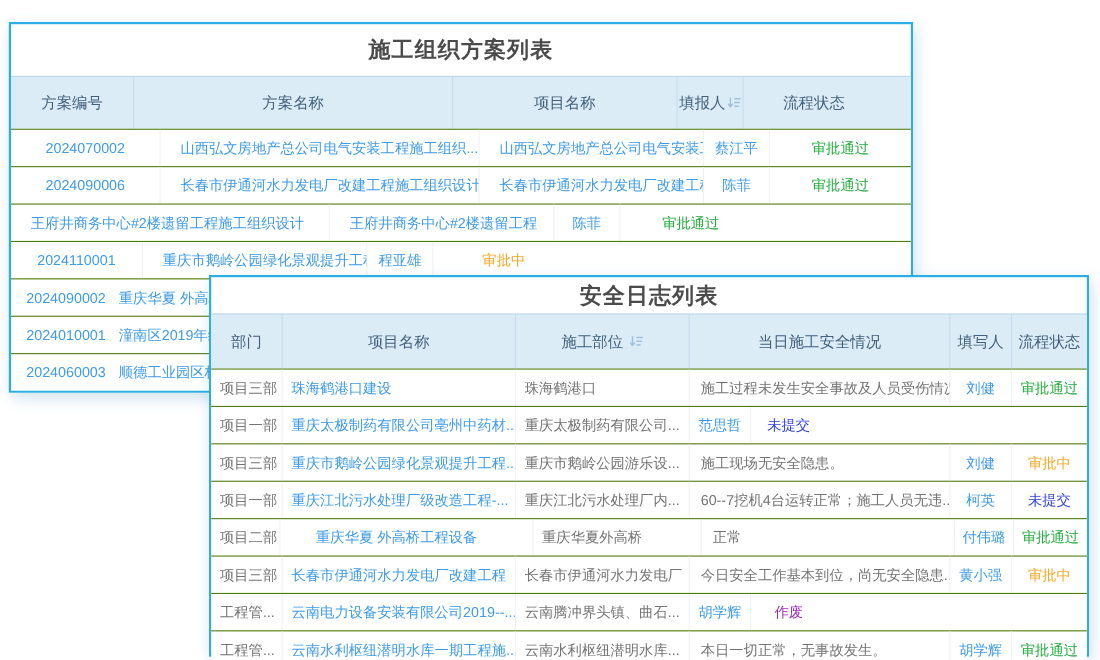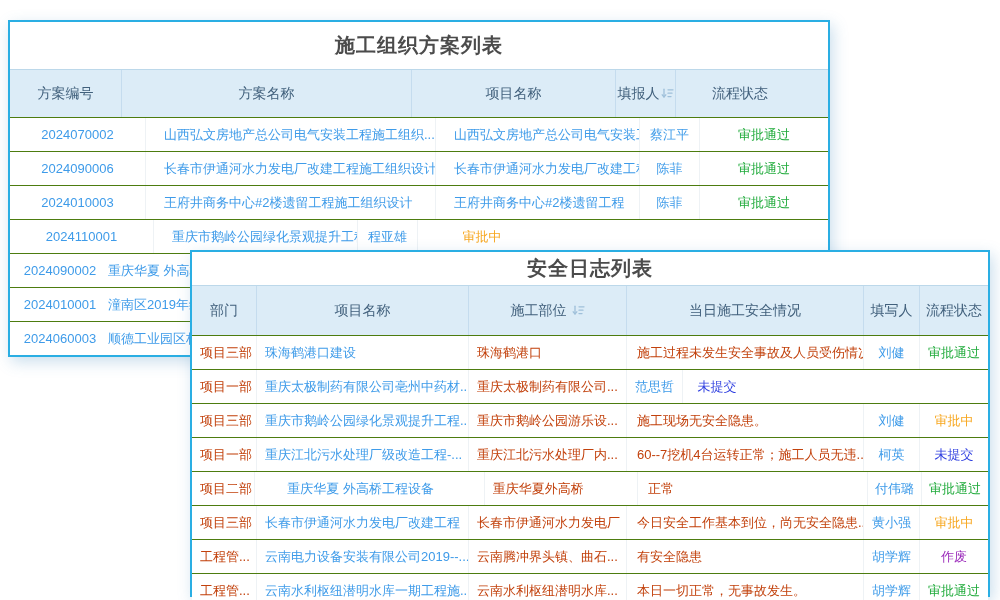--- a/index.html
+++ b/index.html
@@ -29,21 +29,21 @@
   }
   .th:last-child { border-right:none; }
   .th.vert { flex-direction:row; gap:1px; }
   .row { display:flex; border-top:1px solid #4d7c0f; height:34px; box-sizing:border-box; position:relative; background:#fff; }
   .td {
     box-sizing:border-box; display:flex; align-items:center; padding:0 10px;
     font-size:13px; white-space:nowrap; overflow:hidden; border-right:1px solid #eef2f5;
   }
   .td:last-child { border-right:none; }
   .blue { color:#3e9be9; }
-  .dark { color:#c2410c; }
+  .dark { color:#737373; }
   .center { justify-content:center; padding:0 2px; }
   .pl18 { padding-left:18px; }
   .pl8  { padding-left:8px; padding-right:6px; }
   .abs-num {
     position:absolute; left:10px; top:0; width:80px; height:100%;
     display:flex; align-items:center; justify-content:center;
     color:#3e9be9; font-size:13px;
   }
   .abs-txt {
     position:absolute; left:98px; top:0; height:100%;
@@ -91,28 +91,27 @@
         <div class="td center" style="width: 128px; color: rgb(33, 171, 60);">审批通过</div>
       </div>
       <div class="row">
         <div class="td blue center" style="width: 136px;">2024090006</div>
         <div class="td blue pl18" style="width: 290px;">长春市伊通河水力发电厂改建工程施工组织设计</div>
         <div class="td blue pl18" style="width: 204px;">长春市伊通河水力发电厂改建工程</div>
         <div class="td blue center" style="width: 60px;">陈菲</div>
         <div class="td center" style="width: 128px; color: rgb(33, 171, 60);">审批通过</div>
       </div>
       <div class="row">
-        <div class="td blue center" style="width: 136px;">2024010003</div>
         <div class="td blue pl18" style="width: 290px;">王府井商务中心#2楼遗留工程施工组织设计</div>
         <div class="td blue pl18" style="width: 204px;">王府井商务中心#2楼遗留工程</div>
         <div class="td blue center" style="width: 60px;">陈菲</div>
         <div class="td center" style="width: 128px; color: rgb(33, 171, 60);">审批通过</div>
       </div>
       <div class="row">
-        <div class="td blue center" style="width: 144px;">2024110001</div>
+        <div class="td blue center" style="width: 120px;">2024110001</div>
         <div class="td blue pl18" style="width: 204px;">重庆市鹅岭公园绿化景观提升工程施工</div>
         <div class="td blue center" style="width: 60px;">程亚雄</div>
         <div class="td center" style="width: 128px; color: rgb(247, 167, 31);">审批中</div>
       </div>
       <div class="row">
         <span class="abs-num">2024090002</span>
         <span class="abs-txt">重庆华夏 外高桥</span>
       </div>
       <div class="row">
         <span class="abs-num">2024010001</span>
@@ -201,21 +200,20 @@
         <div class="td blue pl8" style="width: 212px;">长春市伊通河水力发电厂改建工程</div>
         <div class="td dark pl8" style="width: 158px;">长春市伊通河水力发电厂</div>
         <div class="td dark" style="width: 237px;">今日安全工作基本到位，尚无安全隐患...</div>
         <div class="td blue center" style="width: 56px;">黄小强</div>
         <div class="td center" style="width: 68px; color: rgb(247, 167, 31);">审批中</div>
       </div>
       <div class="row">
         <div class="td dark pl8" style="width: 65px;">工程管...</div>
         <div class="td blue pl8" style="width: 212px;">云南电力设备安装有限公司2019--...</div>
         <div class="td dark pl8" style="width: 158px;">云南腾冲界头镇、曲石...</div>
-        <div class="td dark" style="width: 237px;">有安全隐患</div>
         <div class="td blue center" style="width: 56px;">胡学辉</div>
         <div class="td center" style="width: 68px; color: rgb(157, 46, 188);">作废</div>
       </div>
       <div class="row">
         <div class="td dark pl8" style="width: 65px;">工程管...</div>
         <div class="td blue pl8" style="width: 212px;">云南水利枢纽潜明水库一期工程施...</div>
         <div class="td dark pl8" style="width: 158px;">云南水利枢纽潜明水库...</div>
         <div class="td dark" style="width: 237px;">本日一切正常，无事故发生。</div>
         <div class="td blue center" style="width: 56px;">胡学辉</div>
         <div class="td center" style="width: 68px; color: rgb(33, 171, 60);">审批通过</div>

